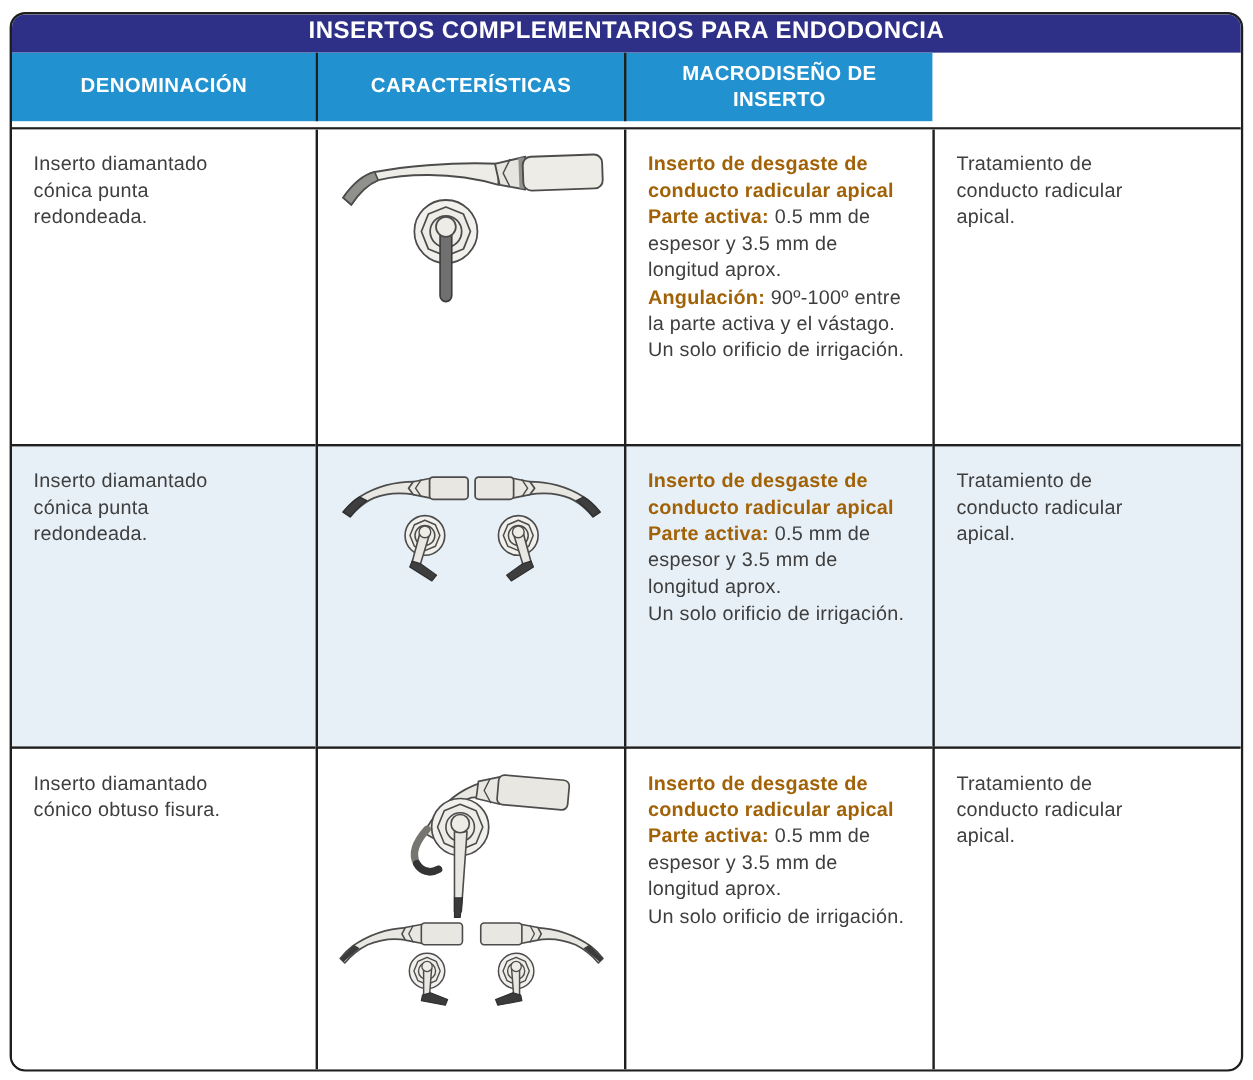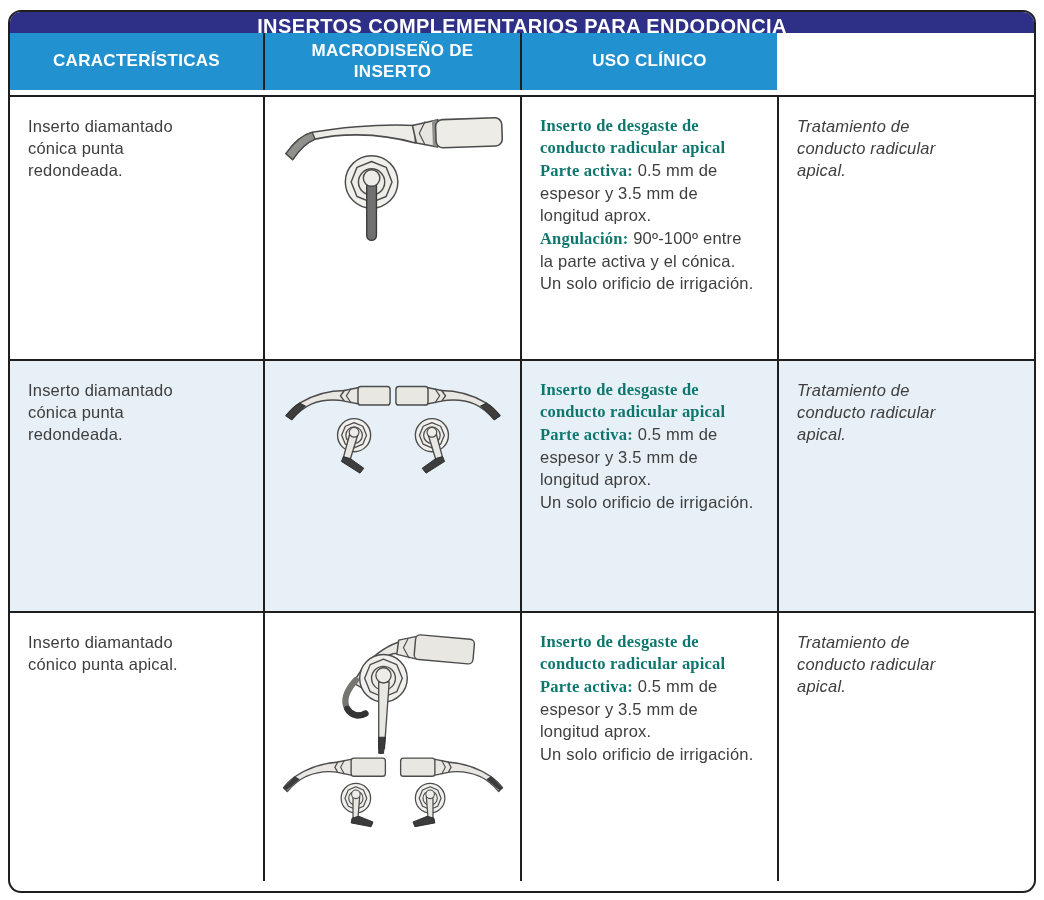--- a/index.html
+++ b/index.html
@@ -4,21 +4,21 @@
 <style>
   html,body { margin:0; padding:0; background:#ffffff; }
   body { width:1044px; height:900px; position:relative; font-family:"Liberation Sans", sans-serif; }
 
   .card {
     position:absolute; left:8px; top:10px; width:1028px; height:883px;
     border:2px solid #1f1f1f; border-radius:13px; overflow:hidden;
     background:#ffffff; box-sizing:border-box;
   }
   .title-bar {
-    height:21px; background:#2e2f86; color:#ffffff;
+    height:32px; background:#2e2f86; color:#ffffff;
     font-weight:bold; font-size:20px; letter-spacing:0.4px;
     text-align:center; line-height:28px;
   }
   .header-row {
     display:grid; grid-template-columns:253px 257px 257px 257px;
     height:57px; border-bottom:5px solid #ffffff; background:#ffffff;
   }
   .header-cell {
     background:#2291cf; color:#ffffff; font-weight:bold; font-size:17px;
     letter-spacing:0.3px; display:flex; align-items:center; justify-content:center;
@@ -36,43 +36,43 @@
     box-sizing:border-box; background:#ffffff;
     border-left:2px solid #1f1f1f; border-top:2px solid #1f1f1f;
   }
   .cell.c0 { border-left:none; }
   .cell.r0 { border-top:none; }
   .cell.alt { background:#e7f0f7; }
 
   .text-cell { padding:18px 14px 0 18px; font-size:16.5px; color:#3e3e3e; letter-spacing:0.2px; line-height:1.34; }
   .text-cell p { margin:0; }
   .den p { max-width:185px; }
-  .uso p { max-width:175px;font-style:italic; }
+  .uso p { max-width:175px; }
   .car { padding-right:18px; }
-  .b { font-weight:bold; color:#0f766e;font-family:Liberation Serif, serif; }
+  .b { font-weight:bold; color:#a16207; }
 
   .illus { display:flex; justify-content:center; align-items:flex-start; padding-top:10px; }
   .illus svg { display:block; }
 </style>
 </head>
 <body>
 
 <div class="card">
 
   <div class="title-bar">INSERTOS COMPLEMENTARIOS PARA ENDODONCIA</div>
 
   <div class="header-row">
     <div class="header-cell">
+      <span class="hwrap">DENOMINACIÓN</span>
+    </div>
+    <div class="header-cell">
       <span class="hwrap">CARACTERÍSTICAS</span>
     </div>
     <div class="header-cell">
       <span class="hwrap">MACRODISEÑO DE INSERTO</span>
-    </div>
-    <div class="header-cell">
-      <span class="hwrap">USO CLÍNICO</span>
     </div>
   </div>
 
   <div class="tbody">
 
     <div class="cell c0 r0 text-cell den">
       <p>Inserto diamantado cónica punta redondeada.</p>
     </div>
     <div class="cell r0 illus">
       <svg viewBox="0 0 250 150" width="244" height="146">
@@ -85,21 +85,21 @@
         <circle cx="103" cy="77" r="27" fill="#f1f0ec" stroke="#4c4c4c" stroke-width="1.5"></circle>
         <path d="M103,56 L118,62 L124,77 L118,92 L103,98 L88,92 L82,77 L88,62 Z" fill="#edece7" stroke="#4c4c4c" stroke-width="1.5" stroke-linejoin="round"></path>
         <circle cx="103" cy="77" r="13.5" fill="#edece7" stroke="#4c4c4c" stroke-width="1.5"></circle>
         <rect x="98" y="76" width="10" height="61" rx="5" fill="#707070" stroke="#3b3b3b" stroke-width="1.4"></rect>
         <circle cx="103" cy="73" r="8.5" fill="#edece7" stroke="#4c4c4c" stroke-width="1.5"></circle>
       </svg>
     </div>
     <div class="cell r0 text-cell car">
       <div class="b">Inserto de desgaste de conducto radicular apical</div>
       <div><span class="b">Parte activa:</span> <span>0.5 mm de espesor y 3.5 mm de longitud aprox.</span></div>
-      <div><span class="b">Angulación:</span> <span>90º-100º entre la parte activa y el cónica.</span></div>
+      <div><span class="b">Angulación:</span> <span>90º-100º entre la parte activa y el vástago.</span></div>
       <div>Un solo orificio de irrigación.</div>
     </div>
     <div class="cell r0 text-cell uso">
       <p>Tratamiento de conducto radicular apical.</p>
     </div>
 
     <div class="cell c0 alt text-cell den">
       <p>Inserto diamantado cónica punta redondeada.</p>
     </div>
     <div class="cell alt illus">
@@ -123,21 +123,21 @@
     <div class="cell alt text-cell car">
       <div class="b">Inserto de desgaste de conducto radicular apical</div>
       <div><span class="b">Parte activa:</span> <span>0.5 mm de espesor y 3.5 mm de longitud aprox.</span></div>
       <div>Un solo orificio de irrigación.</div>
     </div>
     <div class="cell alt text-cell uso">
       <p>Tratamiento de conducto radicular apical.</p>
     </div>
 
     <div class="cell c0 text-cell den">
-      <p>Inserto diamantado cónico punta apical.</p>
+      <p>Inserto diamantado cónico obtuso fisura.</p>
     </div>
     <div class="cell illus">
       <svg viewBox="0 0 250 250" width="238" height="238">
         <path d="M131,20 C114,26 100,38 90,52 L83,63 L92,68 C98,56 106,45 116,37 C122,32 128,31 133,33 Z" fill="#e9e7e2" stroke="#4c4c4c" stroke-width="1.5" stroke-linejoin="round"></path>
         <path d="M86,60 C77,70 72,81 77,90 C81,97 89,99 96,95" fill="none" stroke="#77756f" stroke-width="6.5" stroke-linecap="round"></path>
         <path d="M77,90 C81,97 89,99 96,95" fill="none" stroke="#343434" stroke-width="6.5" stroke-linecap="round"></path>
         <path d="M150,14 L131,18 L129,33 L150,38 Z" fill="#e9e7e2" stroke="#4c4c4c" stroke-width="1.5" stroke-linejoin="round"></path>
         <path d="M141,16 L136,26 L142,37" fill="none" stroke="#4c4c4c" stroke-width="1.2"></path>
         <rect x="148" y="12" width="62" height="26" rx="5" transform="rotate(5 148 25)" fill="#e9e7e2" stroke="#4c4c4c" stroke-width="1.5"></rect>
         <circle cx="115" cy="58" r="25" fill="#f1f0ec" stroke="#4c4c4c" stroke-width="1.5"></circle>

